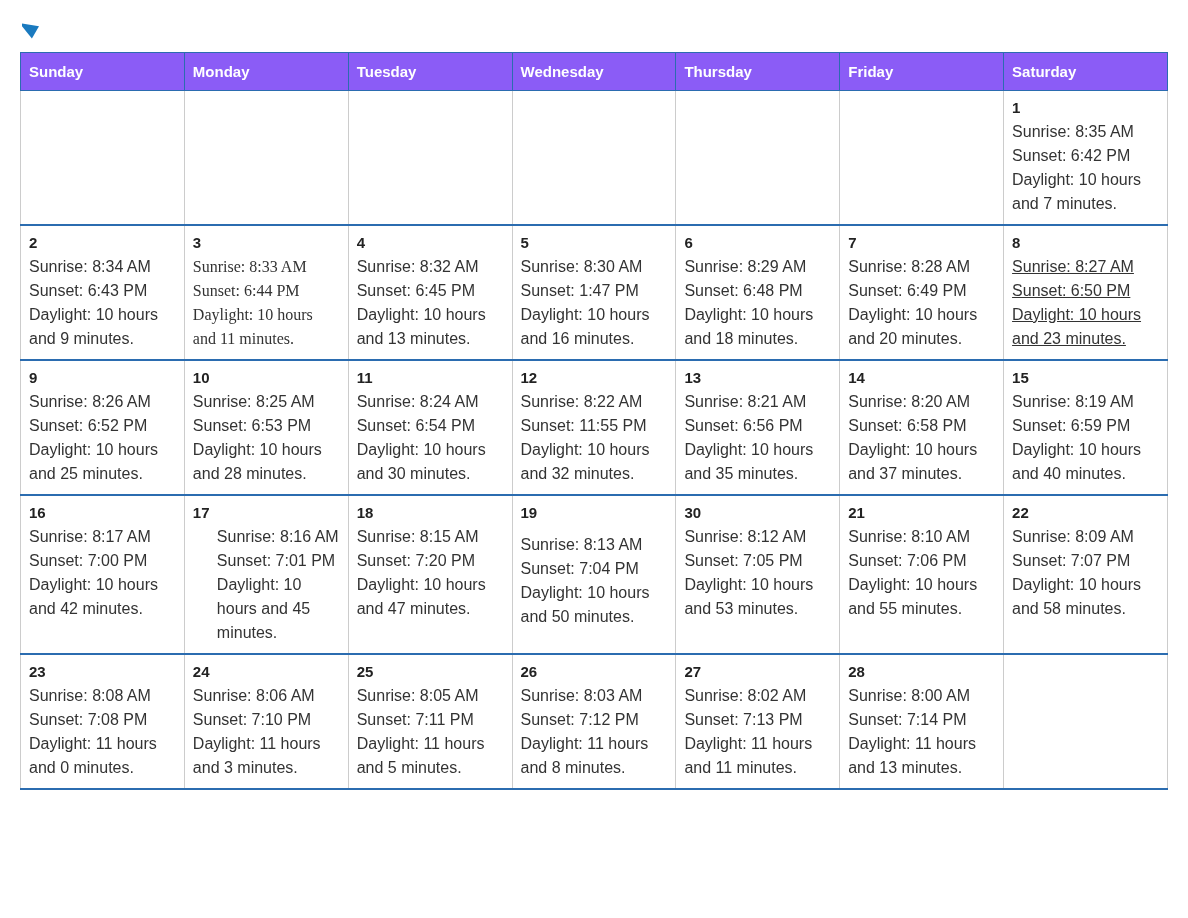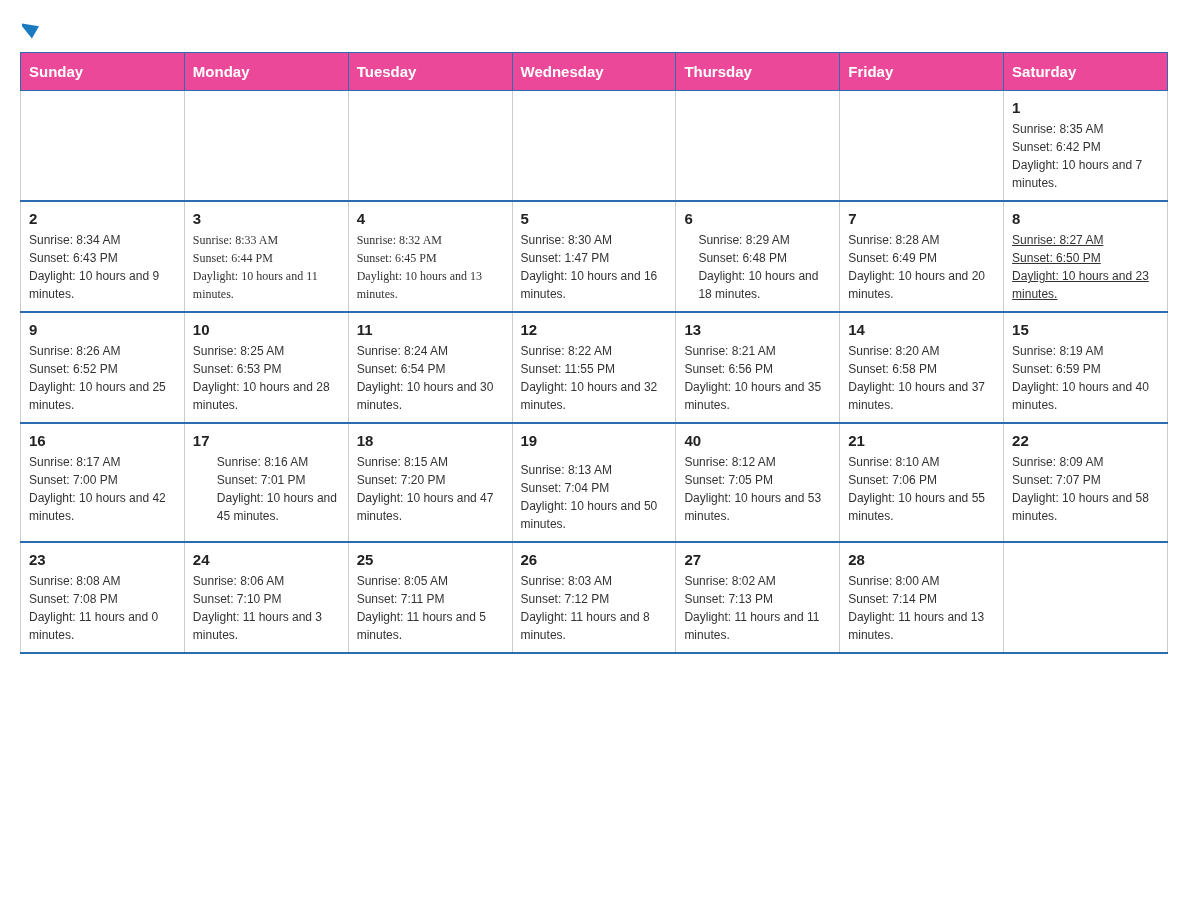--- a/index.html
+++ b/index.html
@@ -34,21 +34,21 @@
       font-size: 18px;
       color: #444;
       margin-top: 4px;
     }
     .calendar {
       width: 100%;
       border-collapse: collapse;
       margin-top: 10px;
     }
     .calendar th {
-      background-color: #ec4899;
+      background-color: #8b5cf6;
       color: #fff;
       padding: 10px 8px;
       text-align: left;
       font-size: 15px;
       font-weight: 600;
       border: 1px solid #2b6cb0;
     }
     .calendar td {
       vertical-align: top;
       padding: 8px 8px;
@@ -66,21 +66,21 @@
       border-top: 1px solid #ccc;
     }
     .day-number {
       font-size: 15px;
       font-weight: bold;
       color: #222;
       display: block;
       margin-bottom: 4px;
     }
     .day-info {
-      font-size: 12px;
+      font-size: 16px;
       color: #333;
       line-height: 1.5;
     }
     .empty-cell {
       background: #f5f5f5;
     }
     .logo-wrapper {
       display: flex;
       align-items: center;
       gap: 2px;
@@ -156,33 +156,33 @@
 Daylight: 10 hours and 9 minutes.</div>
         </td>
         <td>
           <span class="day-number">3</span>
           <div class="day-info" style="white-space: pre-line; font-family: Liberation Serif, serif;">Sunrise: 8:33 AM
 Sunset: 6:44 PM
 Daylight: 10 hours and 11 minutes.</div>
         </td>
         <td>
           <span class="day-number">4</span>
-          <div class="day-info" style="white-space: pre-line; font-family: Liberation Serif, serif;">Sunrise: 8:32 AM
+          <div class="day-info" style="white-space: pre-line;">Sunrise: 8:32 AM
 Sunset: 6:45 PM
 Daylight: 10 hours and 13 minutes.</div>
         </td>
         <td>
           <span class="day-number">5</span>
           <div class="day-info" style="white-space: pre-line;">Sunrise: 8:30 AM
 Sunset: 1:47 PM
 Daylight: 10 hours and 16 minutes.</div>
         </td>
         <td>
           <span class="day-number">6</span>
-          <div class="day-info" style="white-space: pre-line; margin-left: 14px;">Sunrise: 8:29 AM
+          <div class="day-info" style="white-space: pre-line;">Sunrise: 8:29 AM
 Sunset: 6:48 PM
 Daylight: 10 hours and 18 minutes.</div>
         </td>
         <td>
           <span class="day-number">7</span>
           <div class="day-info" style="white-space: pre-line;">Sunrise: 8:28 AM
 Sunset: 6:49 PM
 Daylight: 10 hours and 20 minutes.</div>
         </td>
         <td>
@@ -255,21 +255,21 @@
 Sunset: 7:20 PM
 Daylight: 10 hours and 47 minutes.</div>
         </td>
         <td>
           <span class="day-number">19</span>
           <div class="day-info" style="white-space: pre-line; margin-top: 12px;">Sunrise: 8:13 AM
 Sunset: 7:04 PM
 Daylight: 10 hours and 50 minutes.</div>
         </td>
         <td>
-          <span class="day-number">40</span>
+          <span class="day-number">30</span>
           <div class="day-info" style="white-space: pre-line;">Sunrise: 8:12 AM
 Sunset: 7:05 PM
 Daylight: 10 hours and 53 minutes.</div>
         </td>
         <td>
           <span class="day-number">21</span>
           <div class="day-info" style="white-space: pre-line;">Sunrise: 8:10 AM
 Sunset: 7:06 PM
 Daylight: 10 hours and 55 minutes.</div>
         </td>

